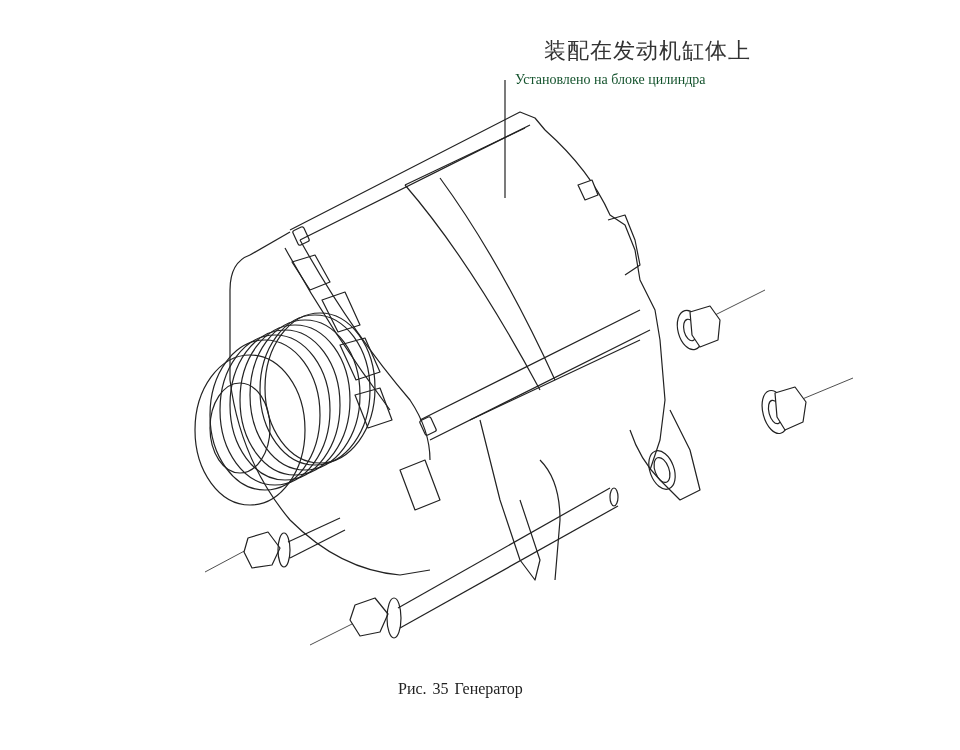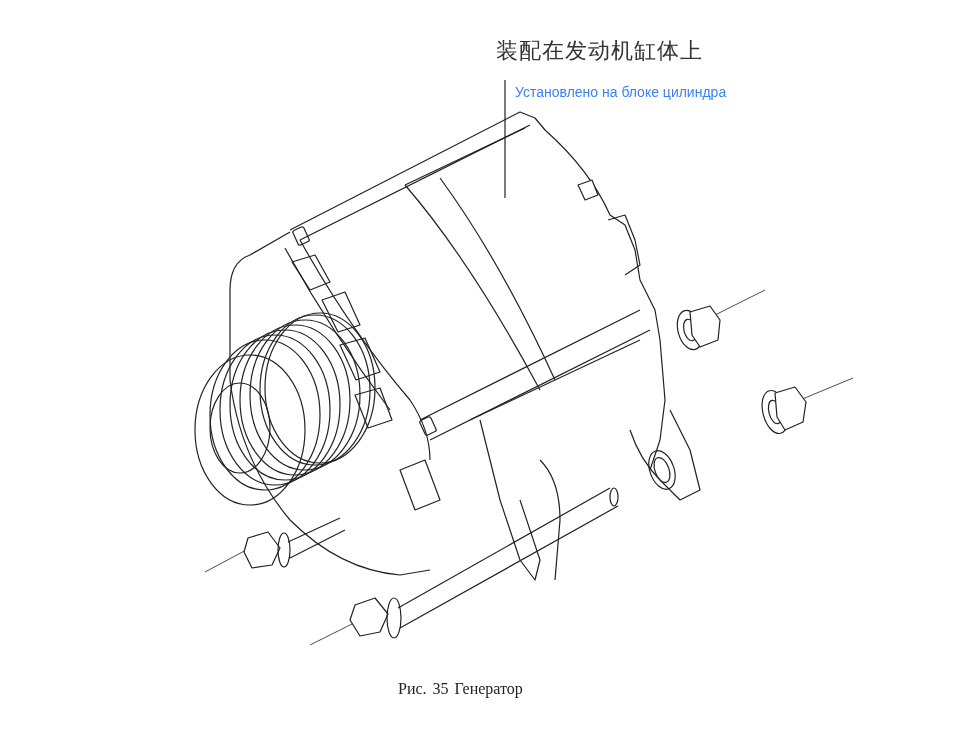--- a/index.html
+++ b/index.html
@@ -1,19 +1,19 @@
 <!DOCTYPE html>
 <html><head>
 <meta charset="utf-8">
 <style>
   html, body { margin:0; padding:0; background:#ffffff; }
   body { width:960px; height:750px; position:relative; overflow:hidden; font-family:"Liberation Serif", serif; }
   .canvas { position:absolute; left:0; top:0; width:960px; height:750px; }
-  .label-zh { position:absolute; left:496px; top:36px; font-family:"DejaVu Sans", sans-serif; font-size:22px; color:#333; letter-spacing:1px; }
-  .label-ru { position:absolute; left:515px; top:84px; font-family:Liberation Sans, sans-serif; font-size:14px; color:#3b82f6; }
+  .label-zh { position:absolute; left:544px; top:36px; font-family:"DejaVu Sans", sans-serif; font-size:22px; color:#333; letter-spacing:1px; }
+  .label-ru { position:absolute; left:515px; top:72px; font-family:Liberation Serif, serif; font-size:14px; color:#14532d; }
   .caption { position:absolute; left:398px; top:680px; font-family:"Liberation Serif", serif; font-size:16px; color:#222; word-spacing:2px; }
   .caption .num { }
   svg line, svg path, svg ellipse, svg polygon, svg rect, svg circle { stroke:#222; stroke-width:1.2; fill:none; stroke-linejoin:round; }
   svg .thin { stroke-width:0.8; }
   svg .white { fill:#fff; }
 </style>
 </head>
 <body>
 
 <div class="canvas">

